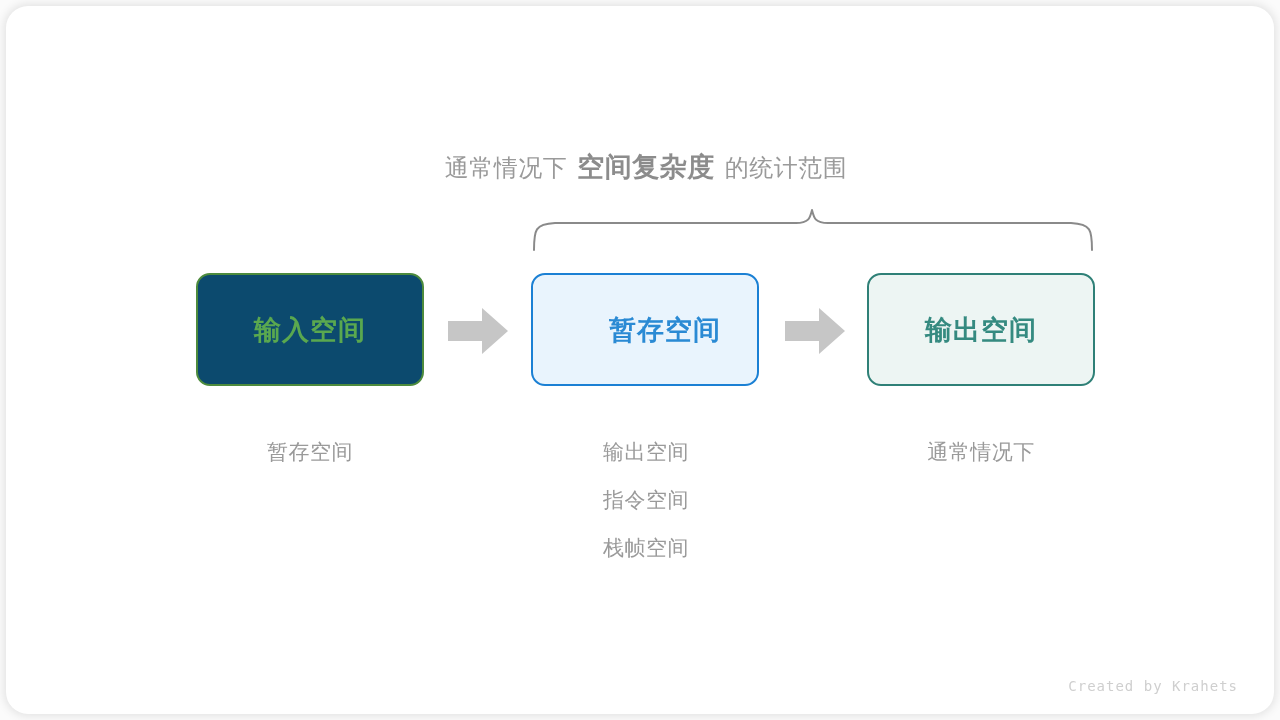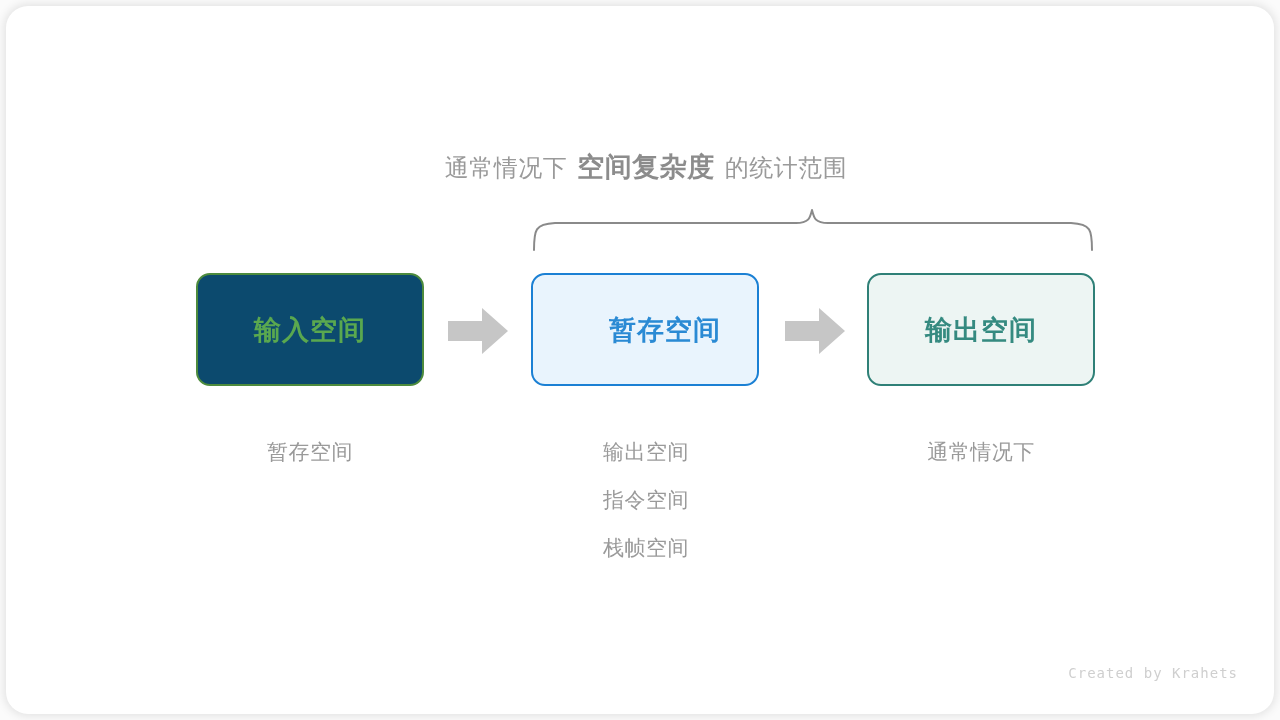--- a/index.html
+++ b/index.html
@@ -124,21 +124,21 @@
     color: #9a9a9a;
     line-height: 48px;
     letter-spacing: 0.5px;
     white-space: nowrap;
   }
 
   
   #credit {
     position: absolute;
     right: 36px;
-    bottom: 33px;
+    bottom: 20px;
     font-family: "DejaVu Sans Mono", "Liberation Mono", monospace;
     font-size: 14px;
     color: #cfcfcf;
     letter-spacing: 1px;
     white-space: nowrap;
   }
 </style>
 </head>
 <body>
 

